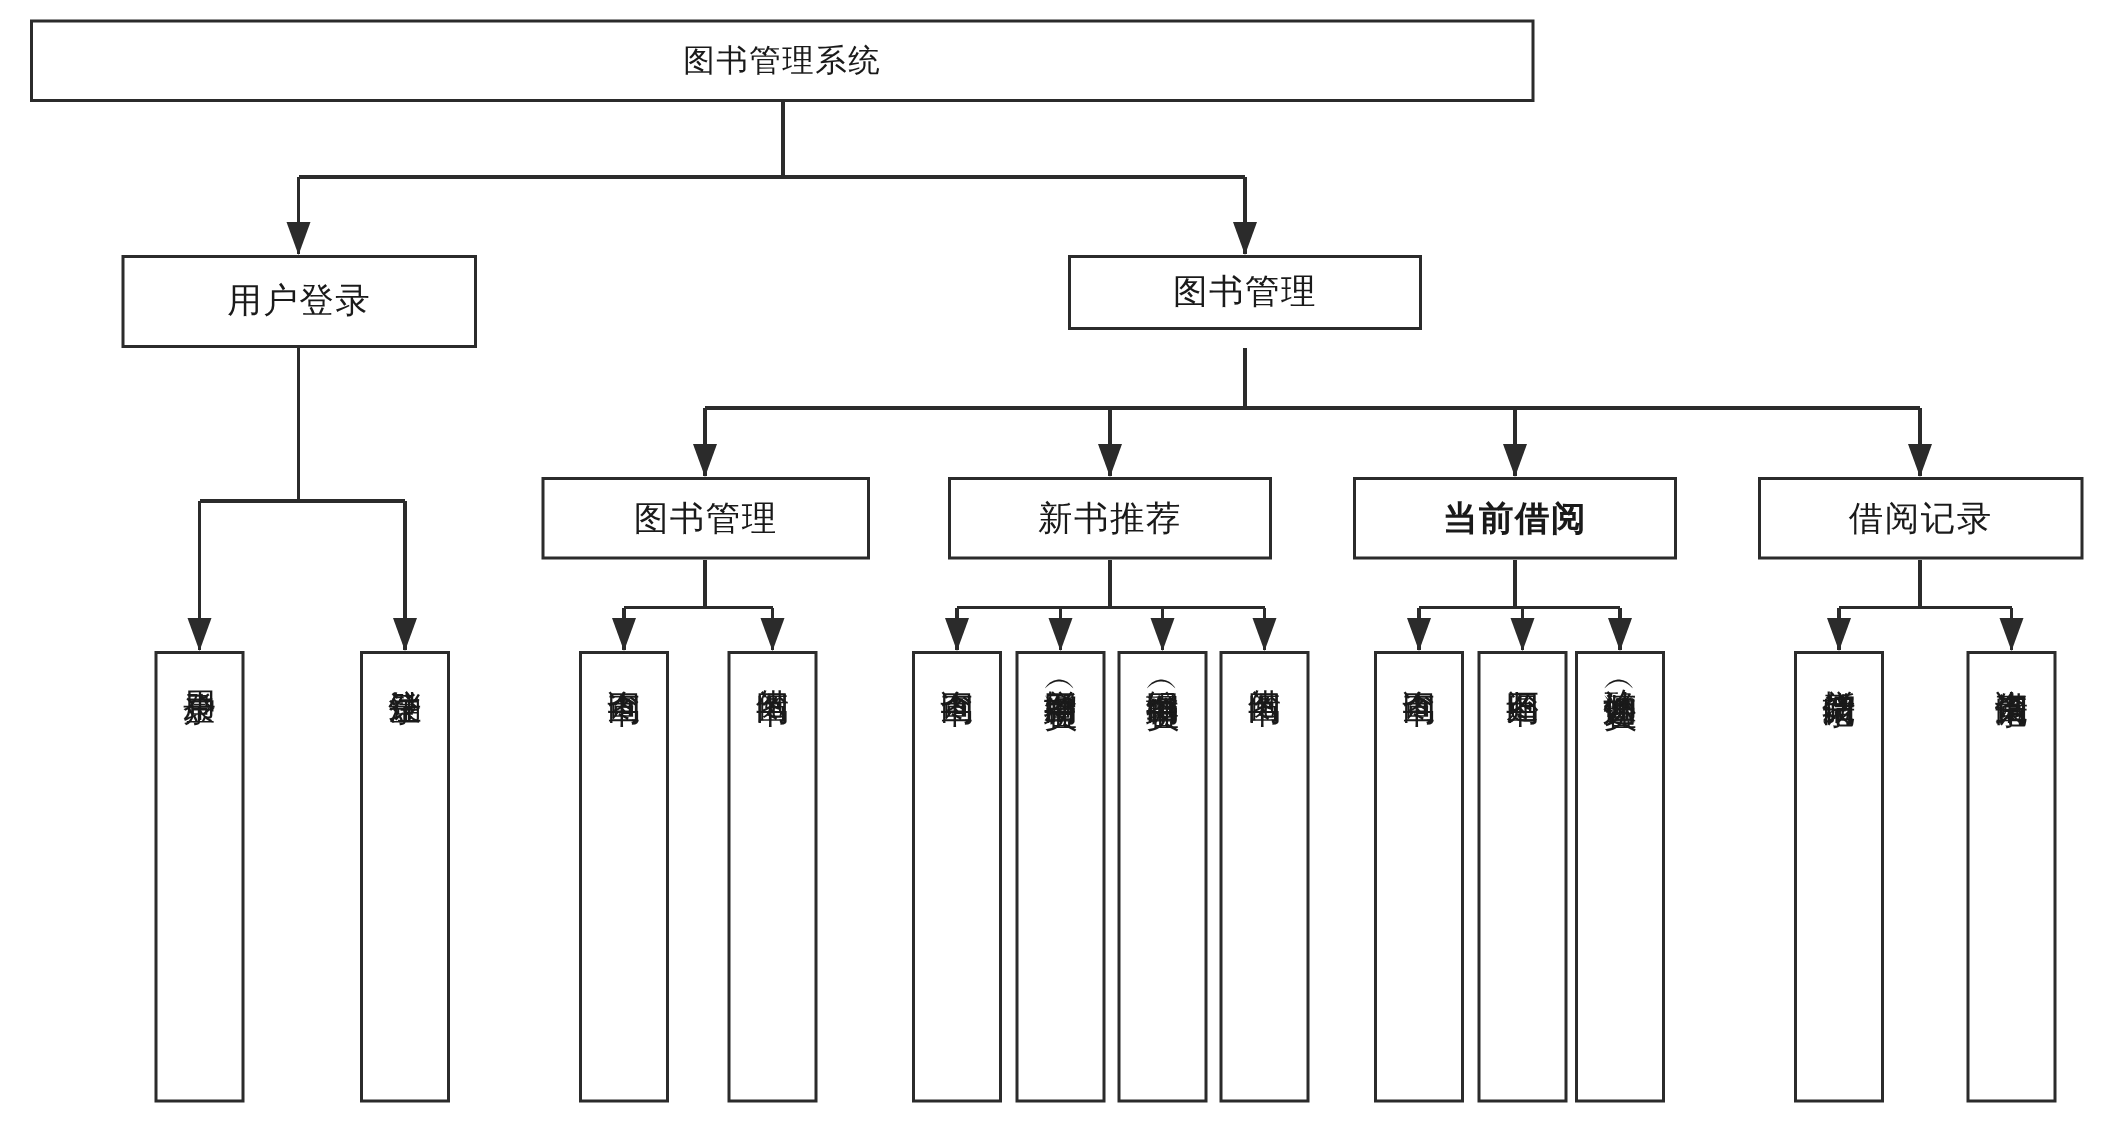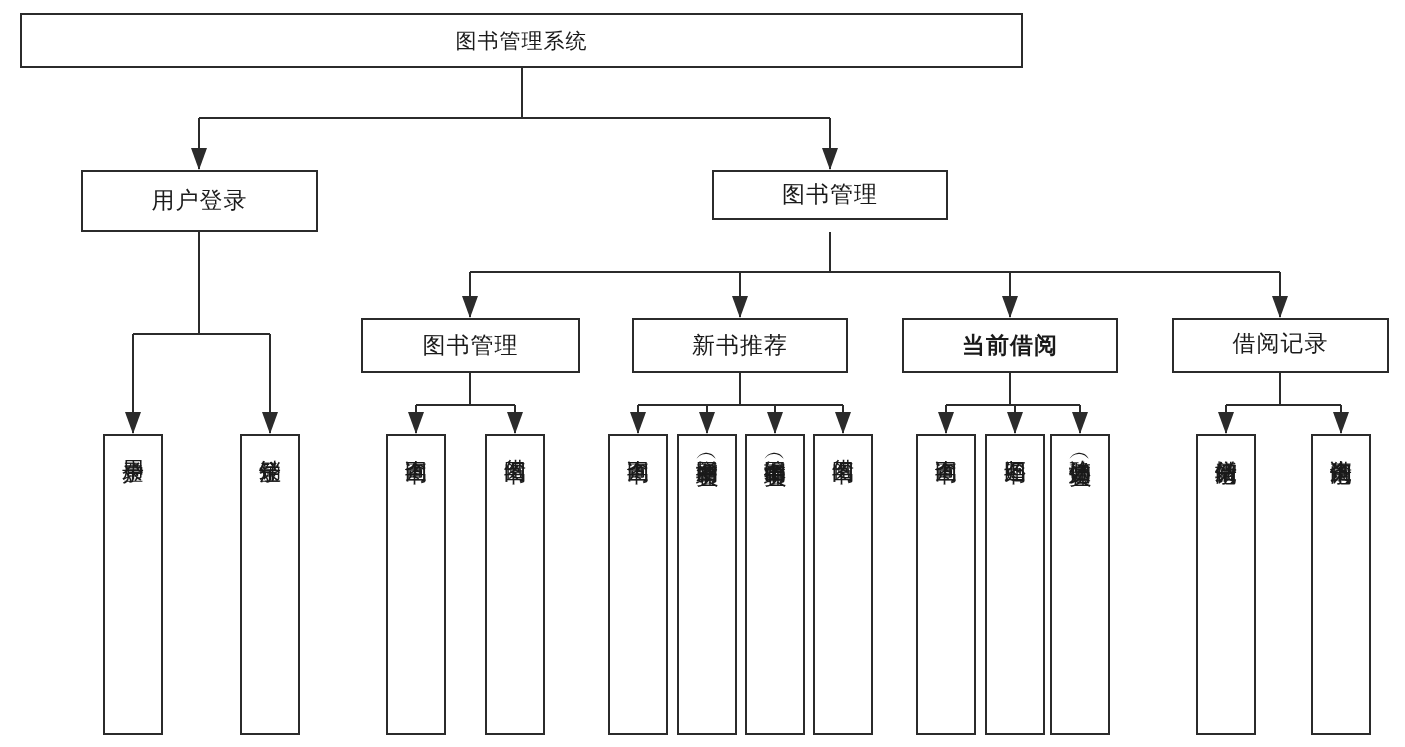--- a/index.html
+++ b/index.html
@@ -144,21 +144,21 @@
       </div>
       <div class="node horizontal level3" style="left: 361px; top: 318px; width: 219px; height: 55px; border-color: rgb(43, 43, 43); background: rgb(255, 255, 255); color: rgb(26, 26, 26);">
         <span>图书管理</span>
       </div>
       <div class="node horizontal level3" style="left: 632px; top: 318px; width: 216px; height: 55px; border-color: rgb(43, 43, 43); background: rgb(255, 255, 255); color: rgb(26, 26, 26);">
         <span>新书推荐</span>
       </div>
       <div class="node horizontal level3" style="left: 902px; top: 318px; width: 216px; height: 55px; border-color: rgb(43, 43, 43); background: rgb(255, 255, 255); color: rgb(26, 26, 26); font-weight: bold;">
         <span>当前借阅</span>
       </div>
-      <div class="node horizontal level3" style="left: 1172px; top: 318px; width: 217px; height: 55px; border-color: rgb(43, 43, 43); background: rgb(255, 255, 255); color: rgb(26, 26, 26); font-family: Liberation Mono, monospace;">
+      <div class="node horizontal level3" style="left: 1172px; top: 318px; width: 217px; height: 55px; border-color: rgb(43, 43, 43); background: rgb(255, 255, 255); color: rgb(26, 26, 26);">
         <span>借阅记录</span>
       </div>
       <div class="node vertical leaf" style="left: 103px; top: 434px; width: 60px; height: 301px; border-color: rgb(43, 43, 43); background: rgb(255, 255, 255); color: rgb(26, 26, 26);">
         <span class="vtext">用户登录</span>
       </div>
       <div class="node vertical leaf" style="left: 240px; top: 434px; width: 60px; height: 301px; border-color: rgb(43, 43, 43); background: rgb(255, 255, 255); color: rgb(26, 26, 26);">
         <span class="vtext">注销登录</span>
       </div>
       <div class="node vertical leaf" style="left: 386px; top: 434px; width: 60px; height: 301px; border-color: rgb(43, 43, 43); background: rgb(255, 255, 255); color: rgb(26, 26, 26);">
         <span class="vtext">查询图书</span>

